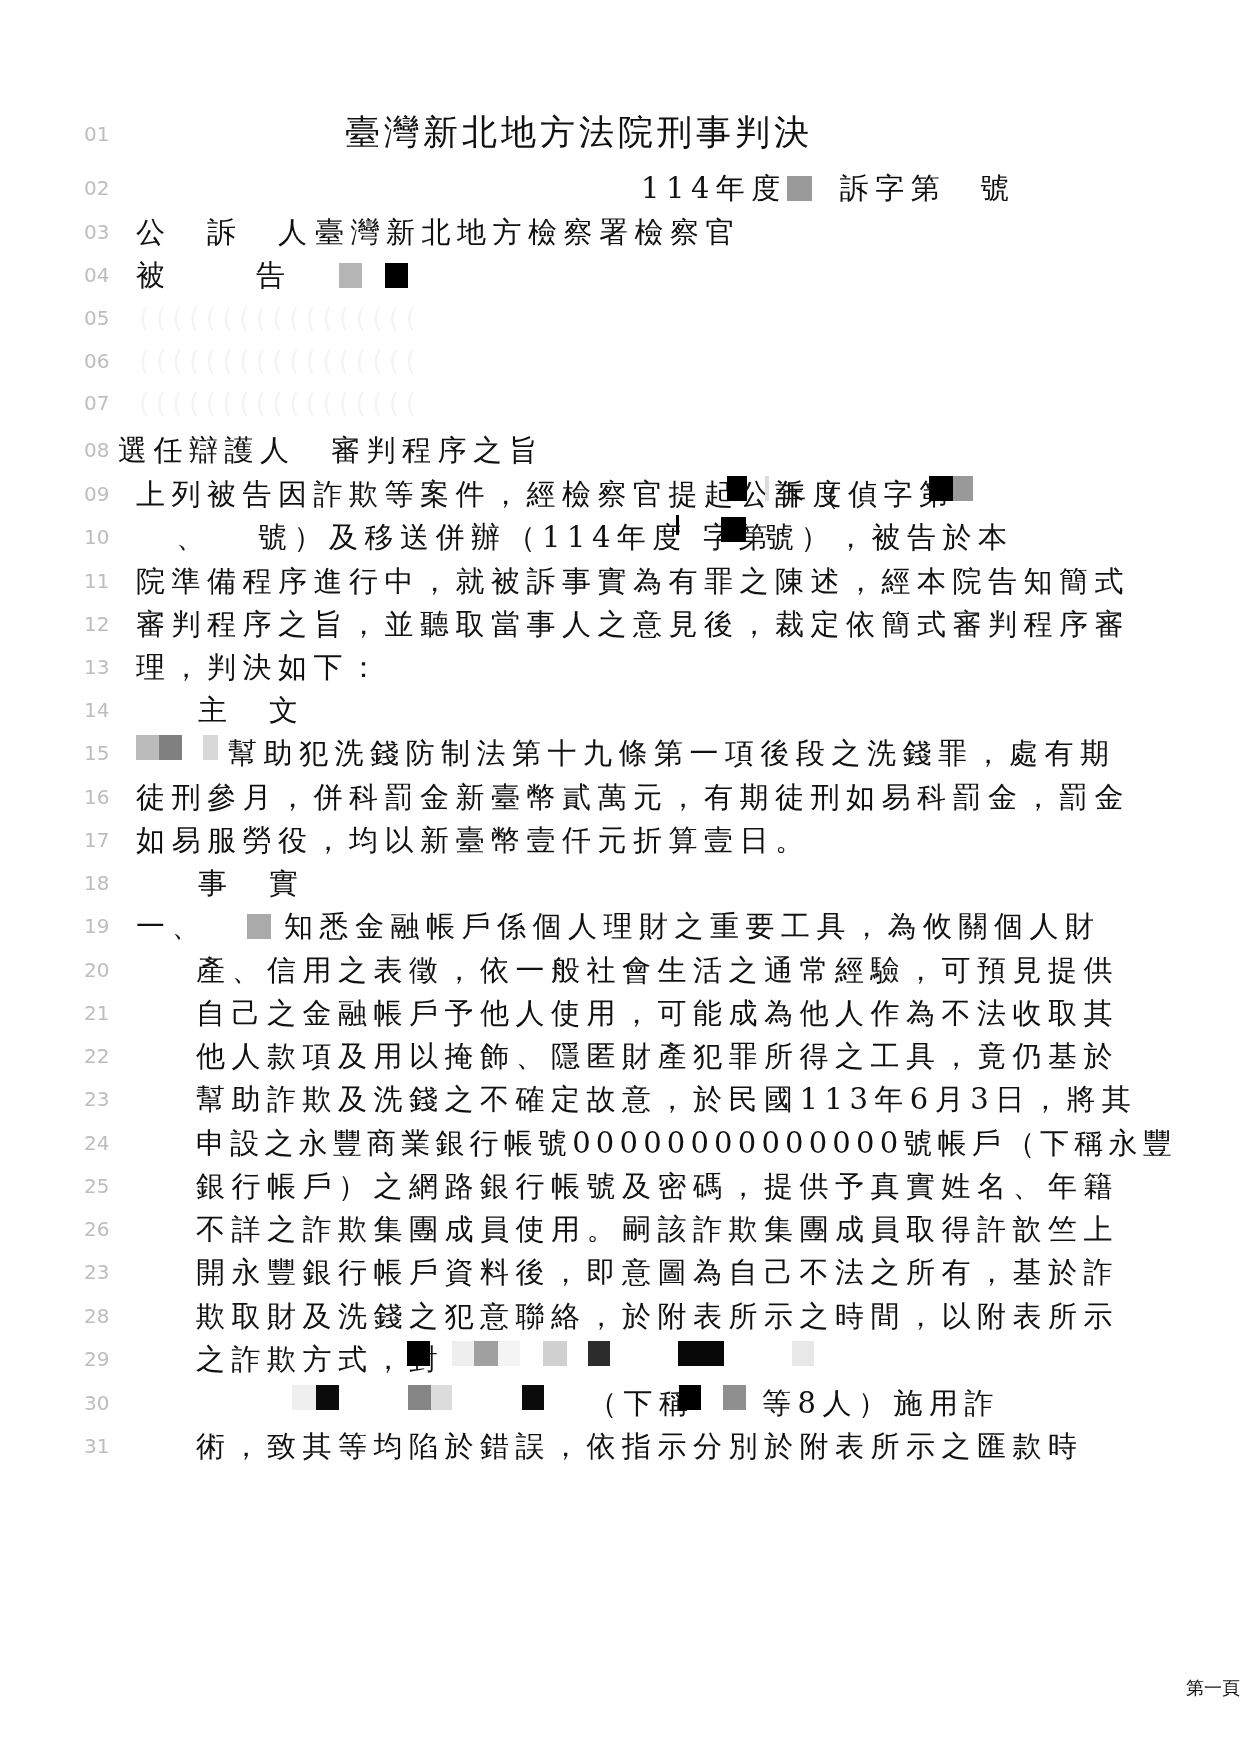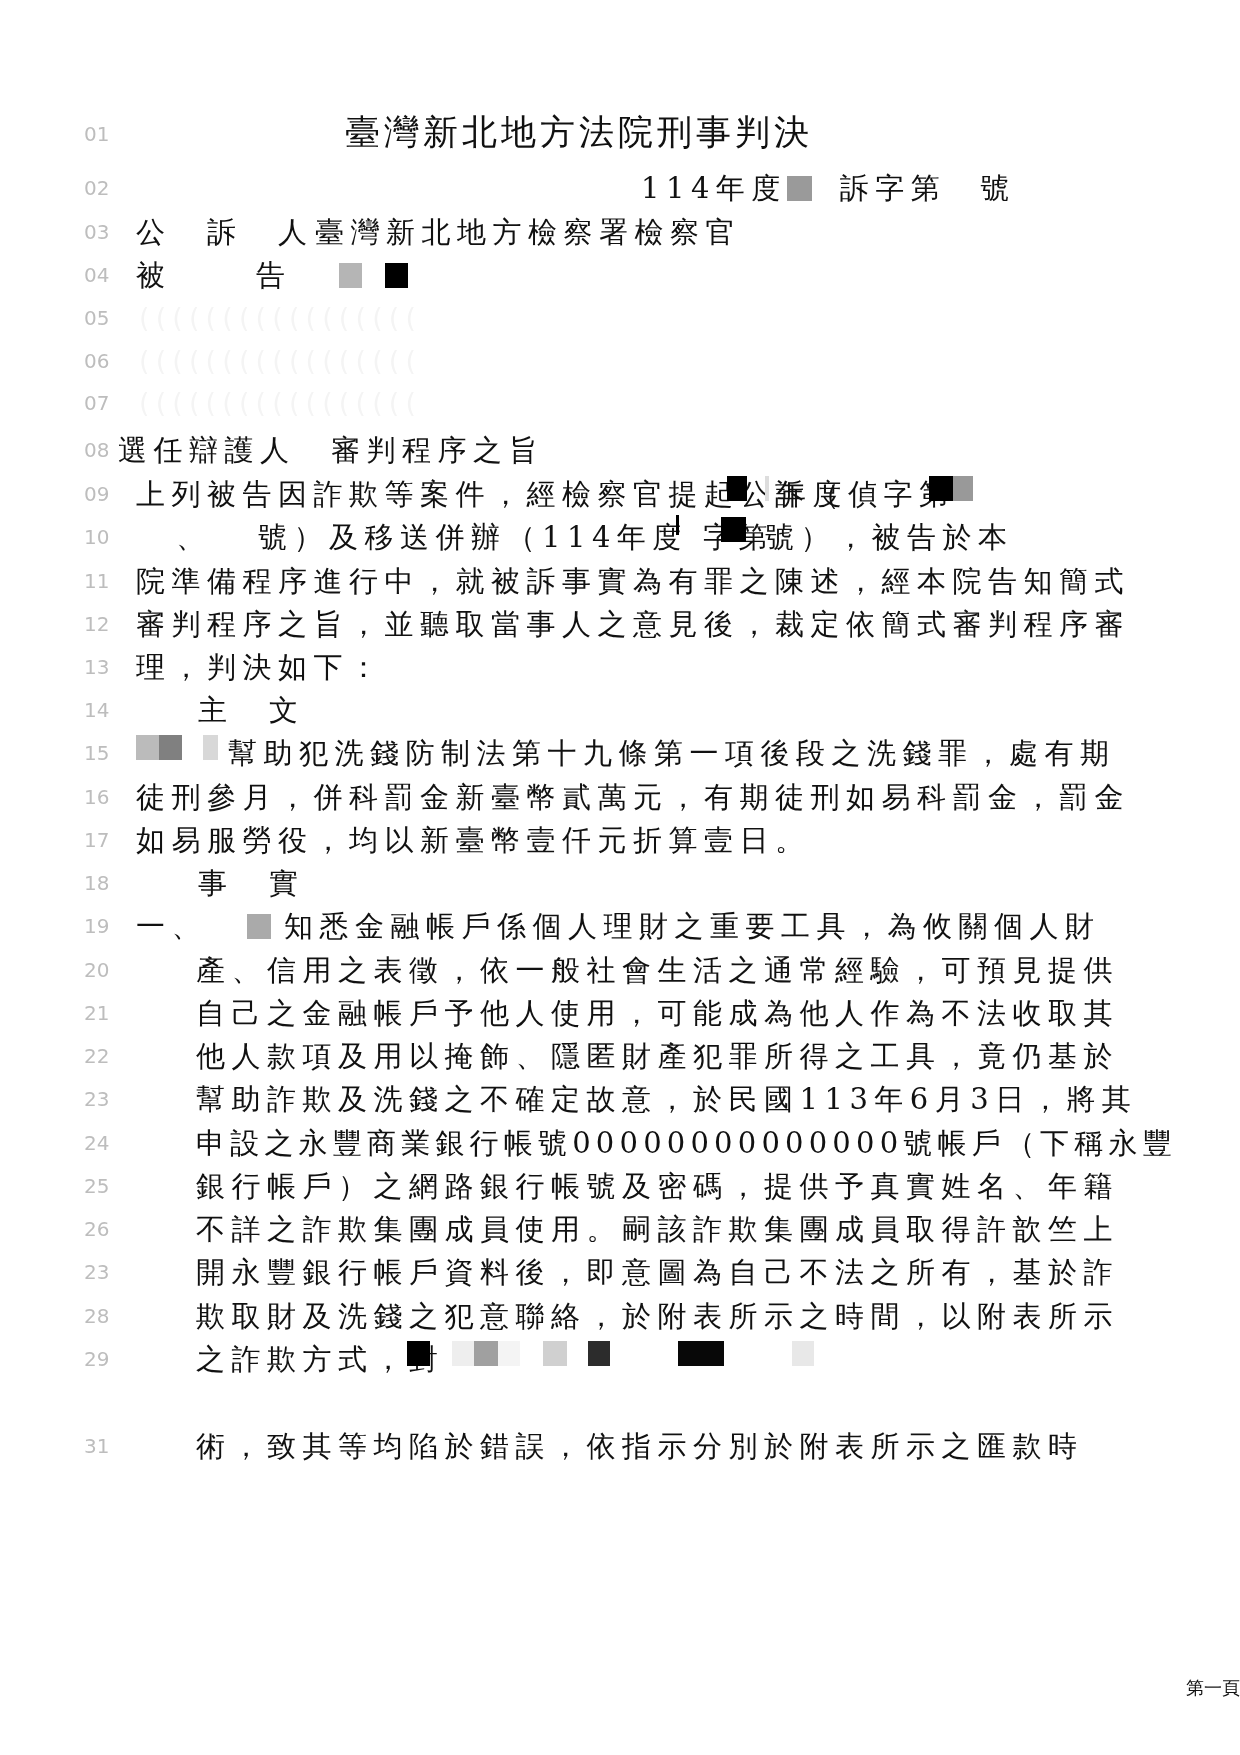--- a/index.html
+++ b/index.html
@@ -174,20 +174,32 @@
     <span class="red" style="position:absolute;left:407px;top:8px;width:23px;background:#000"></span>
     <span class="red" style="position:absolute;left:452px;top:8px;width:22px;background:#eee"></span>
     <span class="red" style="position:absolute;left:474px;top:8px;width:24px;background:#a0a0a0"></span>
     <span class="red" style="position:absolute;left:498px;top:8px;width:22px;background:#f4f4f4"></span>
     <span class="red" style="position:absolute;left:543px;top:8px;width:24px;background:#d0d0d0"></span>
     <span class="red" style="position:absolute;left:588px;top:8px;width:22px;background:#2c2c2c"></span>
     <span class="red" style="position:absolute;left:678px;top:8px;width:46px;background:#080808"></span>
     <span class="red" style="position:absolute;left:792px;top:8px;width:22px;background:#e8e8e8"></span>
   </div>
 
+  <div class="line" style="top:1381px">
+    <span class="ln">30</span>
+    <span class="red" style="position:absolute;left:292px;top:8px;width:24px;background:#efefef"></span>
+    <span class="red" style="position:absolute;left:316px;top:8px;width:23px;background:#0b0b0b"></span>
+    <span class="red" style="position:absolute;left:408px;top:8px;width:23px;background:#858585"></span>
+    <span class="red" style="position:absolute;left:431px;top:8px;width:21px;background:#dcdcdc"></span>
+    <span class="red" style="position:absolute;left:522px;top:8px;width:22px;background:#0b0b0b"></span>
+    <span class="txt" style="left:588px">（下稱</span>
+    <span class="red" style="position:absolute;left:679px;top:8px;width:22px;background:#000"></span>
+    <span class="red" style="position:absolute;left:723px;top:8px;width:23px;background:#8f8f8f"></span>
+    <span class="txt" style="left:762px">等8人）施用詐</span>
+  </div>
 
   <div class="line" style="top:1424px">
     <span class="ln">31</span>
     <span class="txt" style="left:196px">術，致其等均陷於錯誤，依指示分別於附表所示之匯款時</span>
   </div>
 
   <div class="footer" style="top:1676px">第一頁</div>
 </div>
 
 </body></html>

